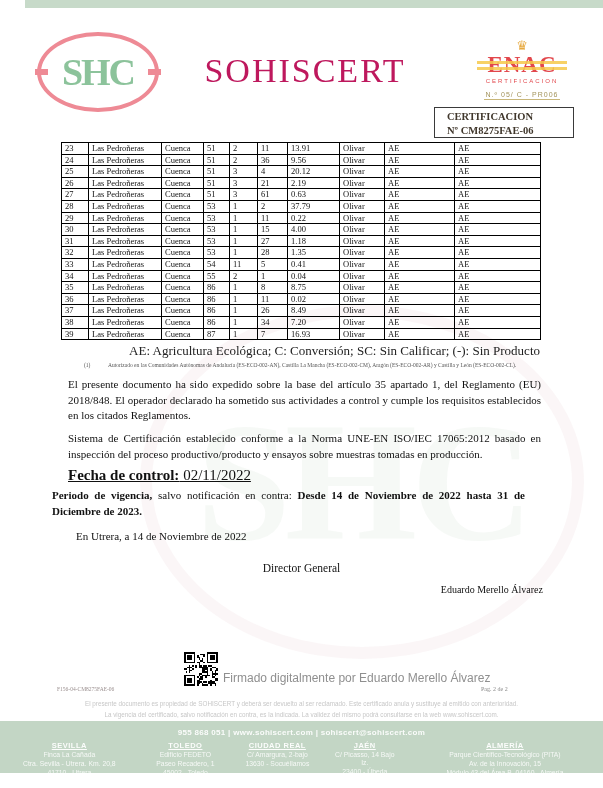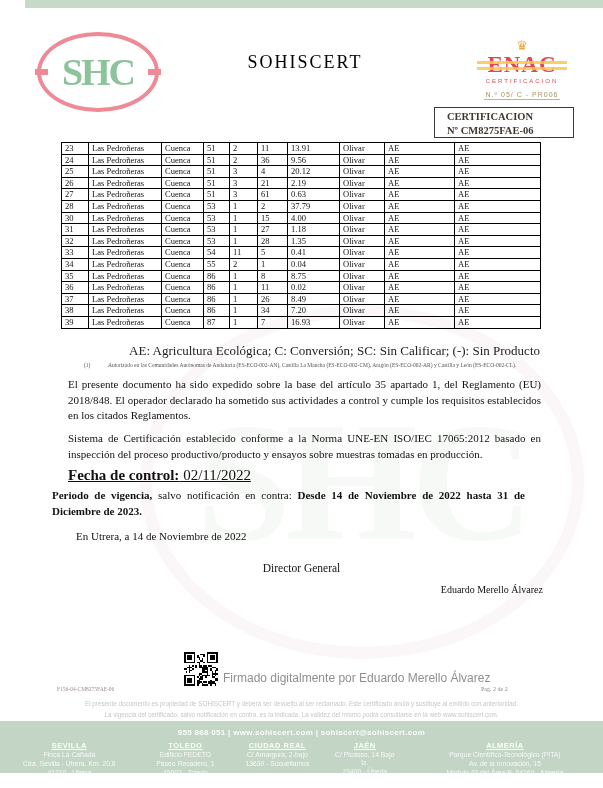--- a/index.html
+++ b/index.html
@@ -14,21 +14,21 @@
   .watermark span{font-family:"Liberation Serif",serif;font-weight:bold;font-size:170px;
                   color:rgba(150,190,160,0.09);letter-spacing:-6px;}
   
   .shc{position:absolute;left:37px;top:32px;width:122px;height:80px;border:4px solid #ee8a95;
        border-radius:50%;display:flex;align-items:center;justify-content:center;box-sizing:border-box;}
   .shc::before,.shc::after{content:"";position:absolute;top:50%;margin-top:-3px;width:13px;height:6px;background:#ee8a95;}
   .shc::before{left:-6px;} .shc::after{right:-6px;}
   .shc .shc-text{font-weight:bold;font-size:38px;color:#8cc39b;letter-spacing:-2px;line-height:1;}
   
   .brand{position:absolute;left:160px;top:52px;width:290px;text-align:center;
-         font-size:18px;color:#000000;letter-spacing:2px;}
+         font-size:34px;color:#be185d;letter-spacing:2px;}
   
   .enac{position:absolute;left:466px;top:39px;width:112px;text-align:center;line-height:1;}
   .enac .crown{font-family:"DejaVu Sans",sans-serif;font-size:13px;color:#e7a93f;line-height:1;}
   .enac .enac-word{position:relative;font-weight:bold;font-size:23px;color:#e2474c;letter-spacing:1px;margin-top:1px;}
   .enac .stripe{position:absolute;left:10%;right:10%;height:2.5px;background:#f6c94b;opacity:.85;}
   .enac .s1{top:8px;} .enac .s2{top:14px;}
   .enac .enac-sub{font-family:"Liberation Sans",sans-serif;font-size:6px;letter-spacing:2px;color:#e2474c;margin-top:2px;}
   .enac .enac-num{display:inline-block;font-family:"Liberation Sans",sans-serif;font-size:7px;color:#a3945c;
                   border-bottom:1px solid #c9b77a;padding:2px 2px 1px;margin-top:1px;letter-spacing:1px;}
   
@@ -184,20 +184,32 @@
           <td>AE</td>
         </tr>
         <tr>
           <td>28</td>
           <td>Las Pedroñeras</td>
           <td>Cuenca</td>
           <td>53</td>
           <td>1</td>
           <td>2</td>
           <td>37.79</td>
+          <td>Olivar</td>
+          <td>AE</td>
+          <td>AE</td>
+        </tr>
+        <tr>
+          <td>29</td>
+          <td>Las Pedroñeras</td>
+          <td>Cuenca</td>
+          <td>53</td>
+          <td>1</td>
+          <td>11</td>
+          <td>0.22</td>
           <td>Olivar</td>
           <td>AE</td>
           <td>AE</td>
         </tr>
         <tr>
           <td>30</td>
           <td>Las Pedroñeras</td>
           <td>Cuenca</td>
           <td>53</td>
           <td>1</td>

